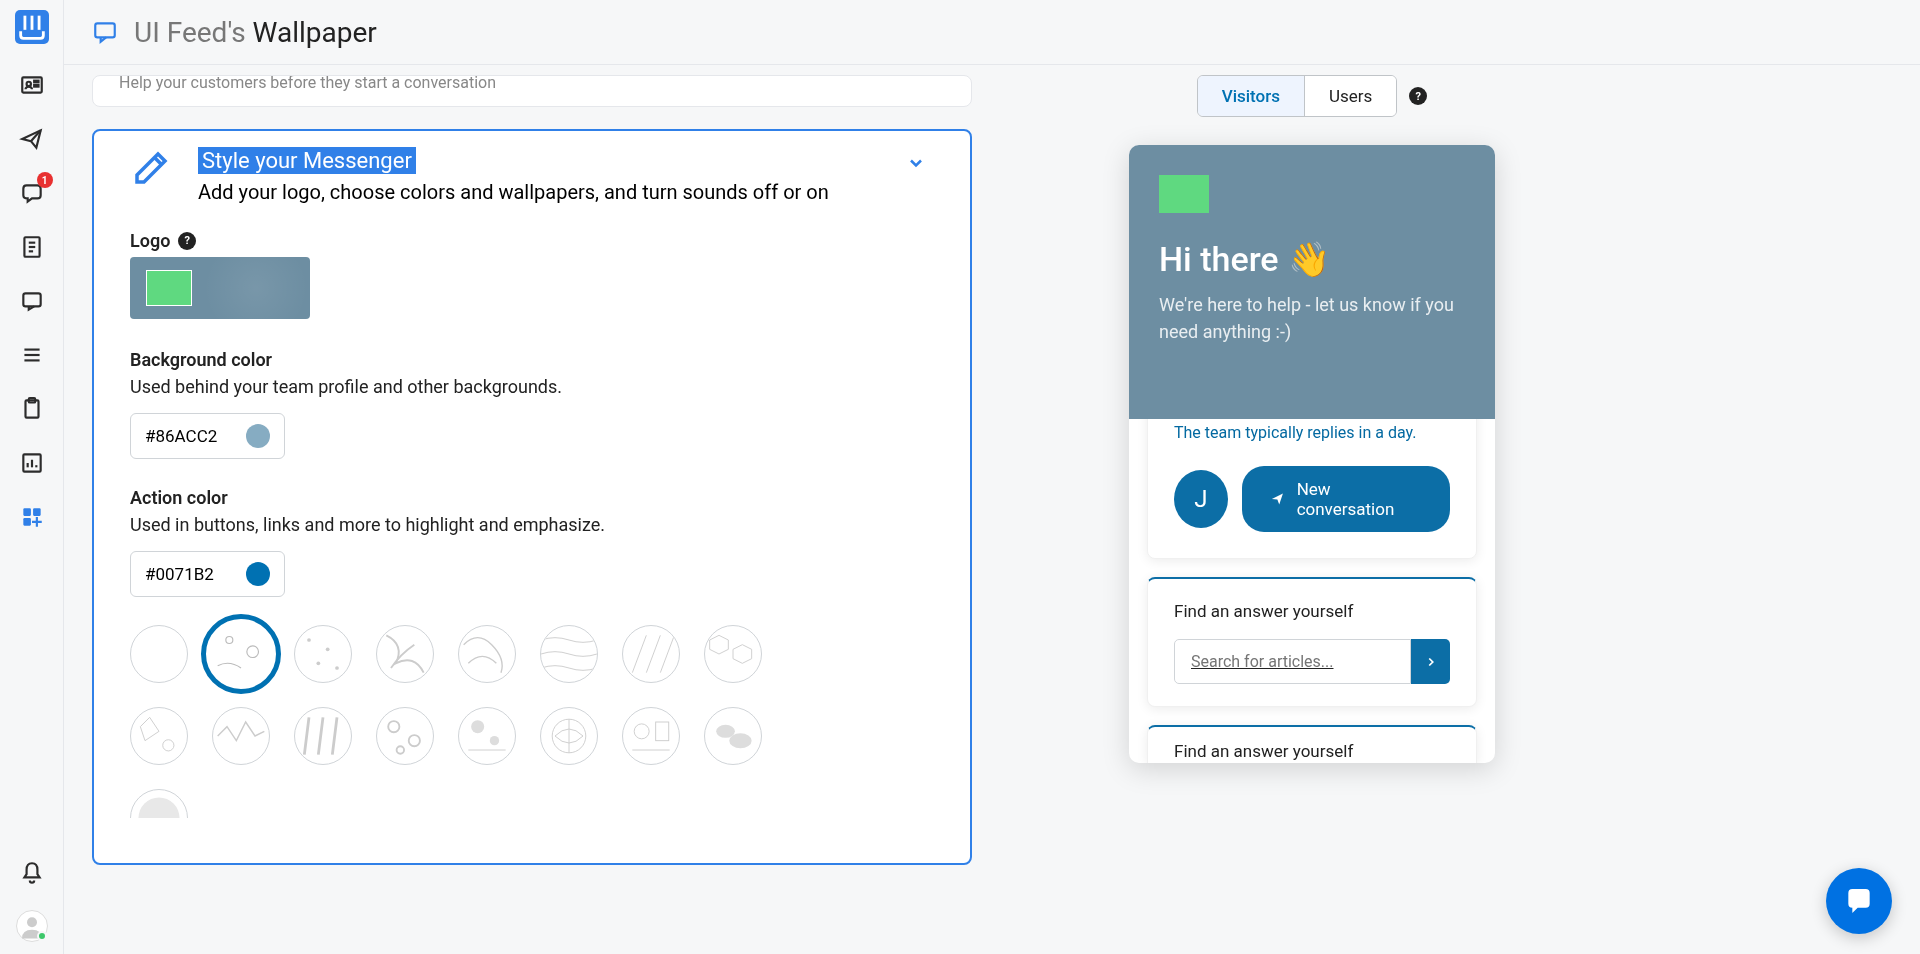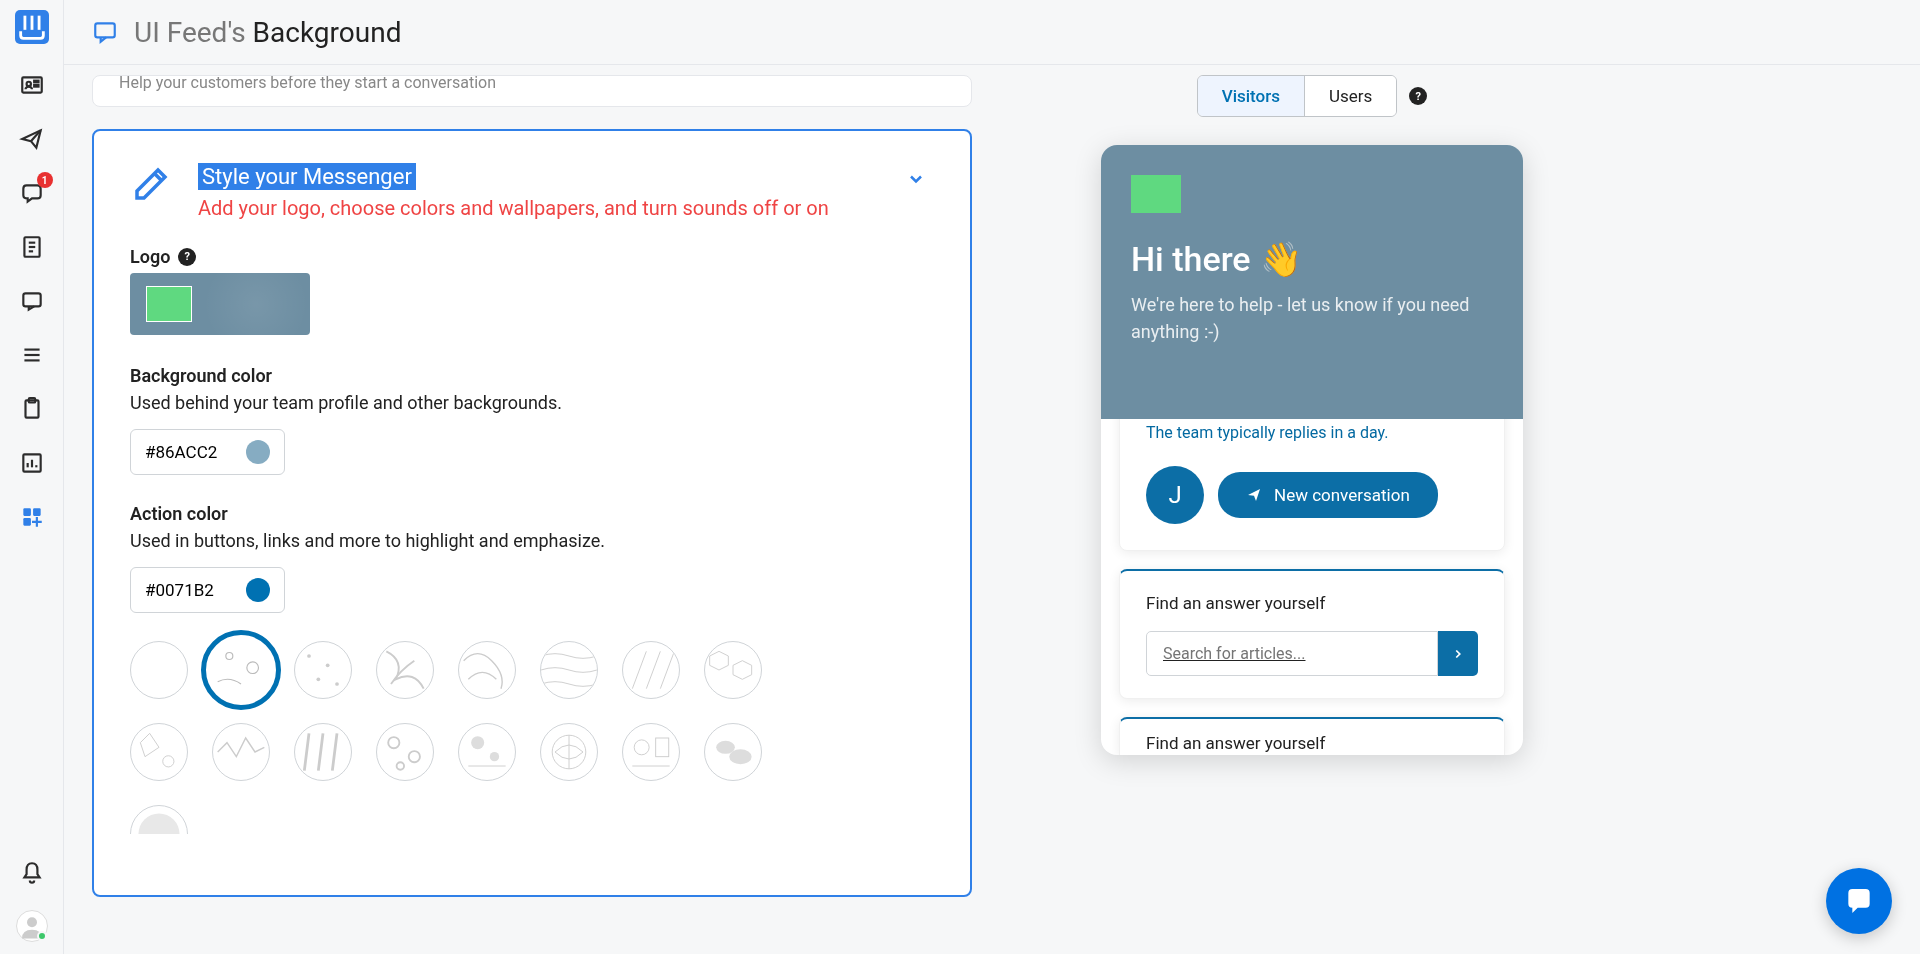--- a/index.html
+++ b/index.html
@@ -19,26 +19,26 @@
     
     .main-wrap { flex: 1; display: flex; flex-direction: column; }
     .header { height: 65px; background: #f6f7f8; display: flex; align-items: center; padding: 0 28px; gap: 16px; border-bottom: 1px solid #e5e7eb; }
     .header-icon { width: 26px; height: 26px; color: #3080e8; }
     .header-title { font-size: 28px; color: #222; }
     .header-title .light { color: #777; }
     
     .content-area { flex: 1; display: flex; padding: 10px 28px; gap: 100px; overflow: auto; }
     .settings-col { flex: 1; max-width: 880px; }
     
-    .card { background: white; border: 2px solid #3080e8; border-radius: 8px; padding: 32px 36px; }
+    .card { background: white; border: 2px solid #3080e8; border-radius: 8px; padding: 16px 36px; }
     .card-top-hint { background: white; border: 1px solid #e5e7eb; border-radius: 8px; padding: 14px 26px; margin-bottom: 22px; height: 32px; overflow: hidden; color: #888; font-size: 16px; display: flex; align-items: flex-end; }
     .card-header { display: flex; gap: 26px; align-items: flex-start; margin-bottom: 26px; position: relative;}
     .pencil-icon { width: 42px; height: 42px; color: #3080e8; flex-shrink: 0; }
     .card-title { font-size: 22px; background: #3080e8; color: white; padding: 1px 4px; display: inline-block; margin-bottom: 6px; }
-    .card-sub { font-size: 20px; color: #ef4444; }
+    .card-sub { font-size: 20px; color: #000000; }
     .chevron { position: absolute; right: 8px; top: 6px; color: #3080e8; font-size: 20px; }
     
     .section-label { font-size: 18px; font-weight: 600; color: #222; margin-bottom: 6px; display: flex; align-items: center; gap: 8px;}
     .section-desc { font-size: 18px; color: #222; margin-bottom: 16px; }
     .help-icon { width: 18px; height: 18px; background: #222; color: white; border-radius: 50%; display: inline-flex; align-items: center; justify-content: center; font-size: 11px; font-weight: bold; }
     
     .logo-preview { width: 180px; height: 62px; background: #6d8ea2; border-radius: 4px; display: flex; align-items: center; justify-content: flex-start; padding-left: 16px; margin-bottom: 30px; position: relative; overflow: hidden;}
     .logo-preview-inner { width: 46px; height: 36px; background: #5fd980; border: 1px solid #fff; }
     .logo-preview::after { content: ''; position: absolute; inset: 0; background-image: radial-gradient(circle at 70% 50%, rgba(255,255,255,0.08) 0%, transparent 40%); }
     
@@ -51,21 +51,21 @@
     .wall-opt.selected { border: 5px solid #0071B2; width: 80px; height: 80px; margin: -11px; }
     .wall-opt.selected::after { content: ''; position: absolute; inset: 4px; border-radius: 50%; border: 1px solid transparent; }
     
     .preview-col { flex: 0 0 480px; display: flex; flex-direction: column; align-items: center; }
     .toggle-group { display: flex; border: 1px solid #c0c4c8; border-radius: 6px; overflow: hidden; margin-bottom: 28px; }
     .toggle-btn { padding: 10px 24px; font-size: 17px; background: white; cursor: pointer; }
     .toggle-btn.active { background: #eef4fe; color: #0071B2; font-weight: 500; }
     .toggle-btn + .toggle-btn { border-left: 1px solid #c0c4c8; }
     .help-icon-dark { width: 18px; height: 18px; background: #222; color: white; border-radius: 50%; display: inline-flex; align-items: center; justify-content: center; font-size: 11px; font-weight: bold; margin-left: 12px; align-self: center;}
     
-    .messenger-preview { width: 422px; border-radius: 16px; box-shadow: 0 6px 28px rgba(0,0,0,0.15); background: white; overflow: hidden; }
+    .messenger-preview { width: 366px; border-radius: 10px; box-shadow: 0 6px 28px rgba(0,0,0,0.15); background: white; overflow: hidden; }
     .preview-hero { background: #6d8ea2; padding: 30px 30px 74px 30px; position: relative; }
     .preview-hero-logo { width: 50px; height: 38px; background: #5fd980; margin-bottom: 26px; }
     .preview-hero h2 { font-size: 34px; color: white; font-weight: 500; margin-bottom: 12px; display: flex; align-items: center; gap: 10px;}
     .preview-hero p { font-size: 18px; color: rgba(255,255,255,0.85); line-height: 1.5; }
     
     .preview-card { background: white; margin: -50px 18px 18px 18px; border-radius: 8px; padding: 26px; box-shadow: 0 2px 12px rgba(0,0,0,0.08); border: 1px solid #f0f0f0;}
     .conv-title { font-size: 19px; font-weight: 600; margin-bottom: 4px; }
     .conv-sub { font-size: 16px; color: #0369a1; margin-bottom: 24px; }
     .conv-row { display: flex; align-items: center; gap: 14px; }
     .conv-avatar { width: 58px; height: 58px; border-radius: 50%; background: #0c6ea6; color: white; display: flex; align-items: center; justify-content: center; font-size: 24px; }
@@ -158,21 +158,21 @@
   </div>
 
   <div class="main-wrap">
     <div class="header">
       <div class="header-icon"><svg viewBox="0 0 24 24" fill="none" stroke="currentColor" stroke-width="2">
             <rect x="3" y="4" width="18" height="13" rx="2"></rect>
             <path d="M8 17 L8 21 L13 17"></path>
           </svg></div>
       <div class="header-title">
         <span class="light">UI Feed's</span>
-        <span>Background</span>
+        <span>Wallpaper</span>
       </div>
     </div>
 
     <div class="content-area">
       <div class="settings-col">
         <div class="card-top-hint">Help your customers before they start a conversation</div>
         <div class="card">
           <div class="card-header">
             <div class="pencil-icon"><svg viewBox="0 0 24 24" fill="none" stroke="currentColor" stroke-width="2">
                   <path d="M4 20 L4 16 L16 4 L20 8 L8 20 Z"></path>

